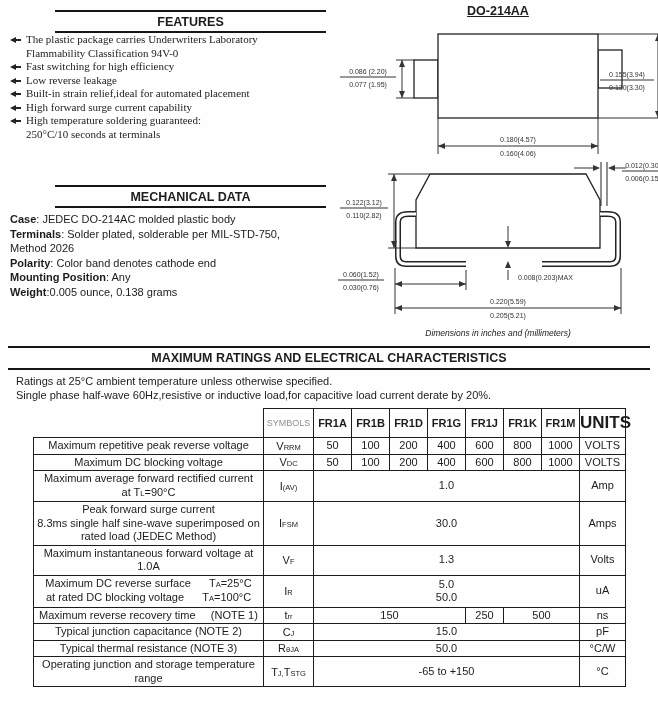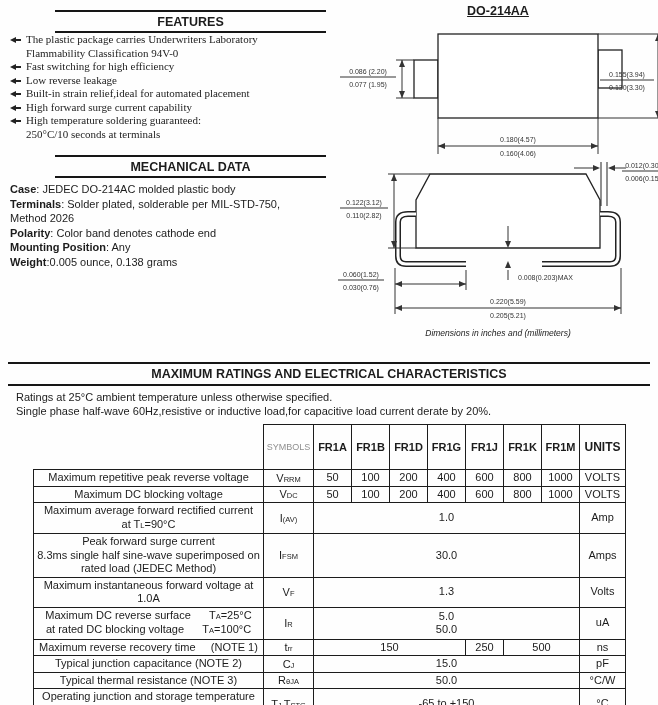--- a/index.html
+++ b/index.html
@@ -5,47 +5,47 @@
   html,body{margin:0;padding:0;background:#ffffff;}
   body{width:658px;height:705px;color:#1c1c1c;font-family:"Liberation Sans",sans-serif;}
   .page{position:relative;width:658px;height:705px;overflow:hidden;background:#fefefe;}
 
   .top{display:flex;}
   .col-left{width:338px;box-sizing:border-box;padding:6px 0 0 10px;}
   .col-right{width:320px;box-sizing:border-box;padding-top:0;}
 
   .sec-head{margin:4px 12px 0 45px;border-top:2px solid #161616;border-bottom:2px solid #161616;
             text-align:center;font-weight:bold;font-size:12.5px;padding:3px 0 2px;}
-  .sec-head.mech{margin-top:14px;}
+  .sec-head.mech{margin-top:44px;}
 
   .feat-list{font-family:Liberation Serif, serif;}
   .feat-item{display:flex;font-size:11px;line-height:13.5px;}
   .bullet{flex:0 0 14px;position:relative;height:13px;margin-right:2px;}
   .bullet::before{content:"";position:absolute;left:0;top:4px;border-top:3px solid transparent;
                   border-bottom:3px solid transparent;border-right:6px solid #222;}
   .bullet::after{content:"";position:absolute;left:5px;top:6px;width:6px;height:2px;background:#222;}
 
   .mech-list{margin-top:4px;font-size:11px;line-height:14.5px;}
   .mech-list b{font-weight:bold;}
 
   .pkg-title{text-align:center;font-weight:bold;font-size:12.5px;text-decoration:underline;margin:4px 0 2px;}
   svg{display:block;margin:0 auto;}
   svg text{font-family:"Liberation Sans",sans-serif;font-size:7px;fill:#333;}
   .dim-caption{font-style:italic;font-size:8.5px;text-align:center;margin-top:4px;color:#222;}
 
-  .ratings-head{margin:24px 8px 0;border-top:2px solid #161616;border-bottom:2px solid #161616;
+  .ratings-head{margin:8px 8px 0;border-top:2px solid #161616;border-bottom:2px solid #161616;
                 text-align:center;font-weight:bold;font-size:12.5px;padding:3px 0;}
   .ratings-cond{margin:5px 0 0 16px;font-size:11px;line-height:13.5px;}
 
   table.ratings{border-collapse:collapse;margin:6px 0 0 33px;table-layout:fixed;width:592px;}
   table.ratings th,table.ratings td{border:1px solid #1c1c1c;}
-  table.ratings thead th{font-size:11px;font-weight:bold;padding:15px 0;margin-left:28px;}
+  table.ratings thead th{font-size:11px;font-weight:bold;padding:4px 0;margin-left:28px;}
   table.ratings th.blank{border:none;}
   table.ratings th.symh{font-weight:normal;color:#8f8f8f;font-size:9px;}
-  table.ratings th.unith{font-size:12px;}
+  table.ratings th.unith{font-size:17px;}
   table.ratings td{font-size:11px;padding:1px 2px;text-align:center;vertical-align:middle;}
   td.lbl{text-align:left;padding:1px 2px 1px 5px;font-size:10.5px;white-space:pre-wrap;line-height:13.5px;}
   .sub{font-size:7.5px;}
   td.sym{font-size:11px;margin-left:44px;}
   td.val,td.unit{font-size:11px;line-height:13.5px;}
 </style>
 </head>
 <body>
 
 <div class="page">

